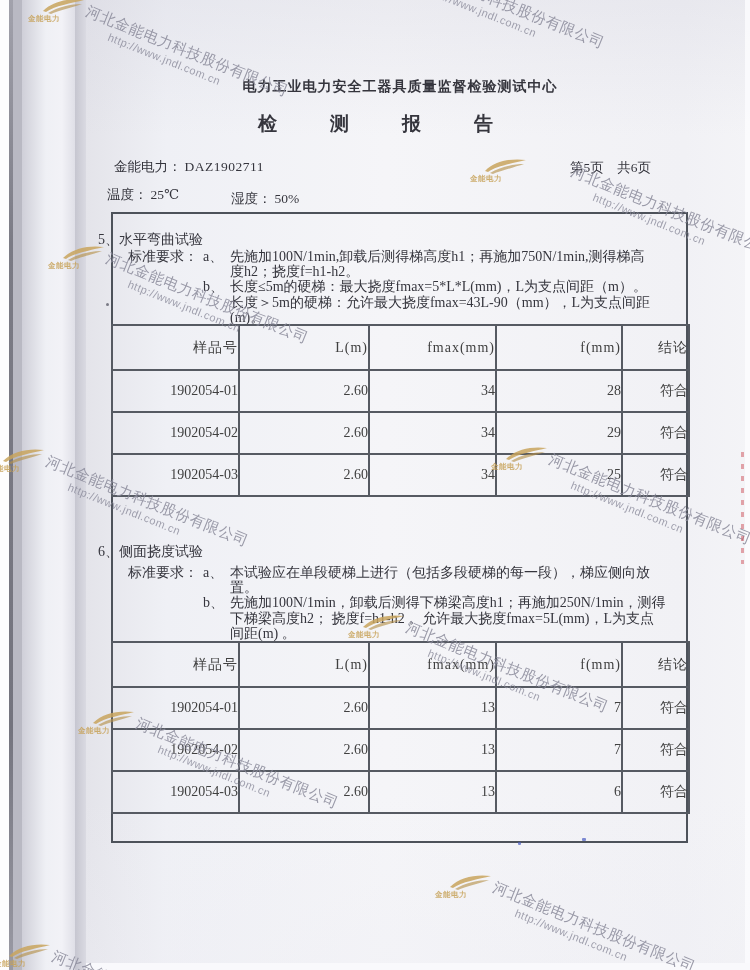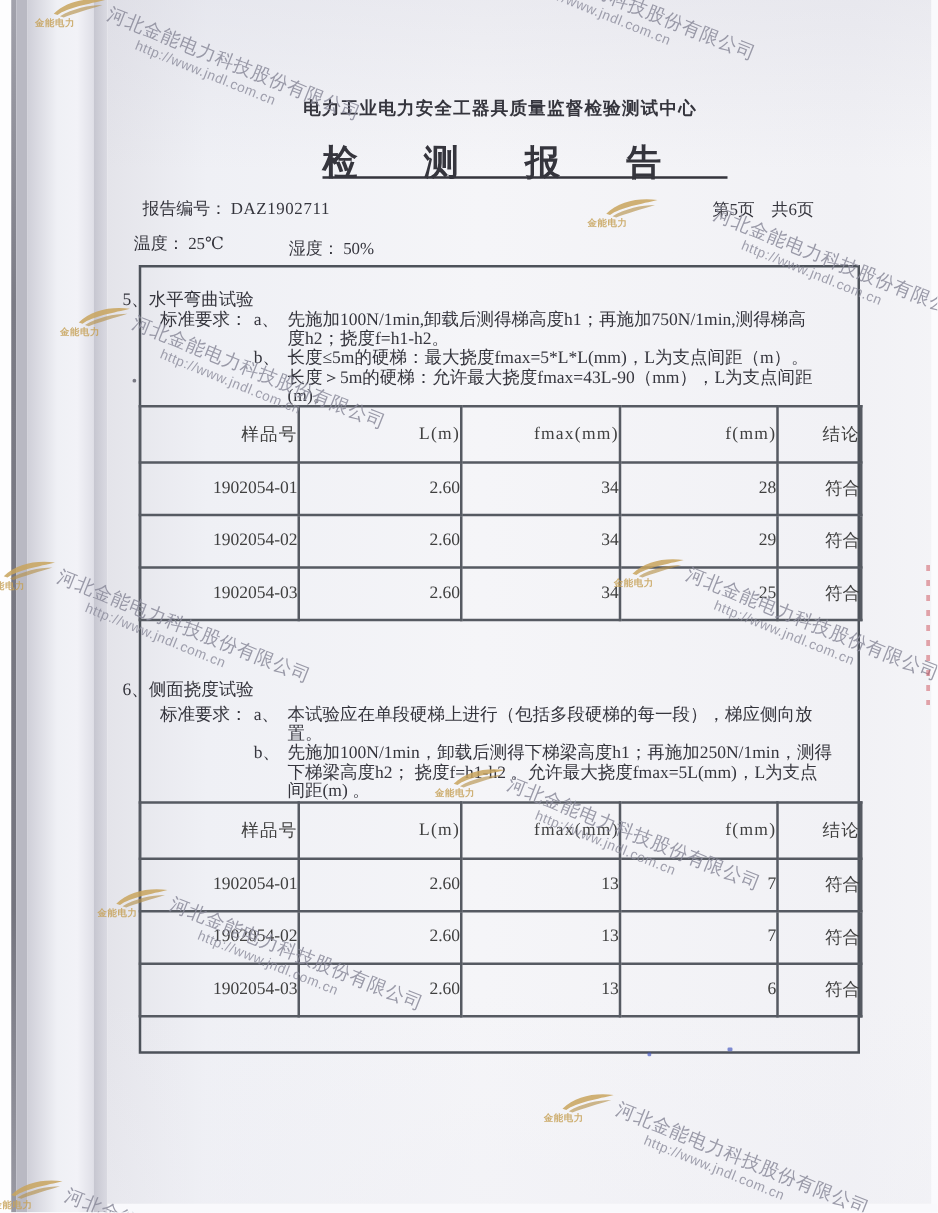--- a/index.html
+++ b/index.html
@@ -21,21 +21,21 @@
   .paper{position:absolute;left:86px;top:0;right:0;height:100%;
     background:linear-gradient(to right,#e4e4ea,#eff0f5 80px,#f5f5f8 45%,#f1f1f5 90%,#f4f4f7);}
   .paper-shade{position:absolute;left:86px;top:0;right:0;height:100%;
     background:linear-gradient(to bottom,rgba(208,208,220,.28),rgba(255,255,255,0) 14%,rgba(255,255,255,0) 82%,rgba(238,238,244,.35));}
   .edge-right{position:absolute;right:0;top:0;width:5px;height:100%;background:rgba(252,252,254,.85);}
   .edge-bottom{position:absolute;left:86px;right:0;bottom:0;height:7px;background:#f9f9fc;}
 
   
   .doc-title{position:absolute;left:60px;right:10px;top:78px;text-align:center;
     font-size:14px;font-weight:bold;letter-spacing:1px;}
-  .report-title{position:absolute;left:258px;top:111px;font-size:28px;font-weight:bold;letter-spacing:53px;white-space:nowrap;text-decoration:underline;}
+  .report-title{position:absolute;left:258px;top:111px;font-size:19px;font-weight:bold;letter-spacing:53px;white-space:nowrap;}
   .meta{position:absolute;font-size:13.5px;white-space:nowrap;}
   .report-no{left:114px;top:158px;}
   .report-no .val{margin-left:5px;letter-spacing:.5px;}
   .page-info{left:570px;top:159px;}
   .temp{left:107px;top:186px;}
   .humidity{left:231px;top:190px;font-family:Liberation Serif, serif;}
   .meta .val{margin-left:3px;}
 
   
   .frame{position:absolute;left:111px;top:212px;width:573px;height:627px;
@@ -94,21 +94,21 @@
   <div class="edge-e"></div>
   <div class="paper"></div>
   <div class="paper-shade"></div>
   <div class="edge-right"></div>
   <div class="edge-bottom"></div>
 
   <div class="doc-title">电力工业电力安全工器具质量监督检验测试中心</div>
   <div class="report-title">检测报告</div>
 
   <div class="meta report-no">
-    <span>报告编号：</span><span class="val">DAZ1902711</span>
+    <span>金能电力：</span><span class="val">DAZ1902711</span>
   </div>
   <div class="meta page-info">第5页　共6页</div>
   <div class="meta temp">
     <span>温度：</span><span class="val">25℃</span>
   </div>
   <div class="meta humidity">
     <span>湿度：</span><span class="val">50%</span>
   </div>
 
   <div class="frame">

